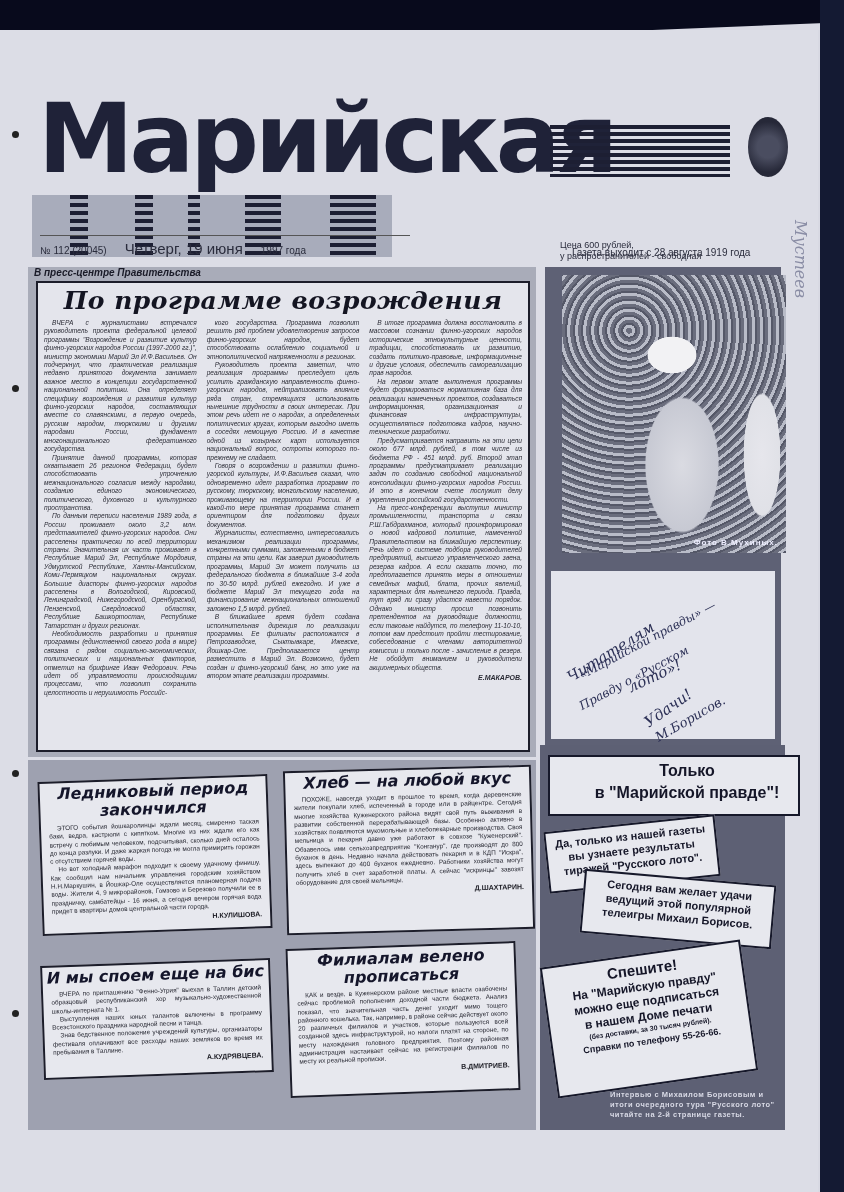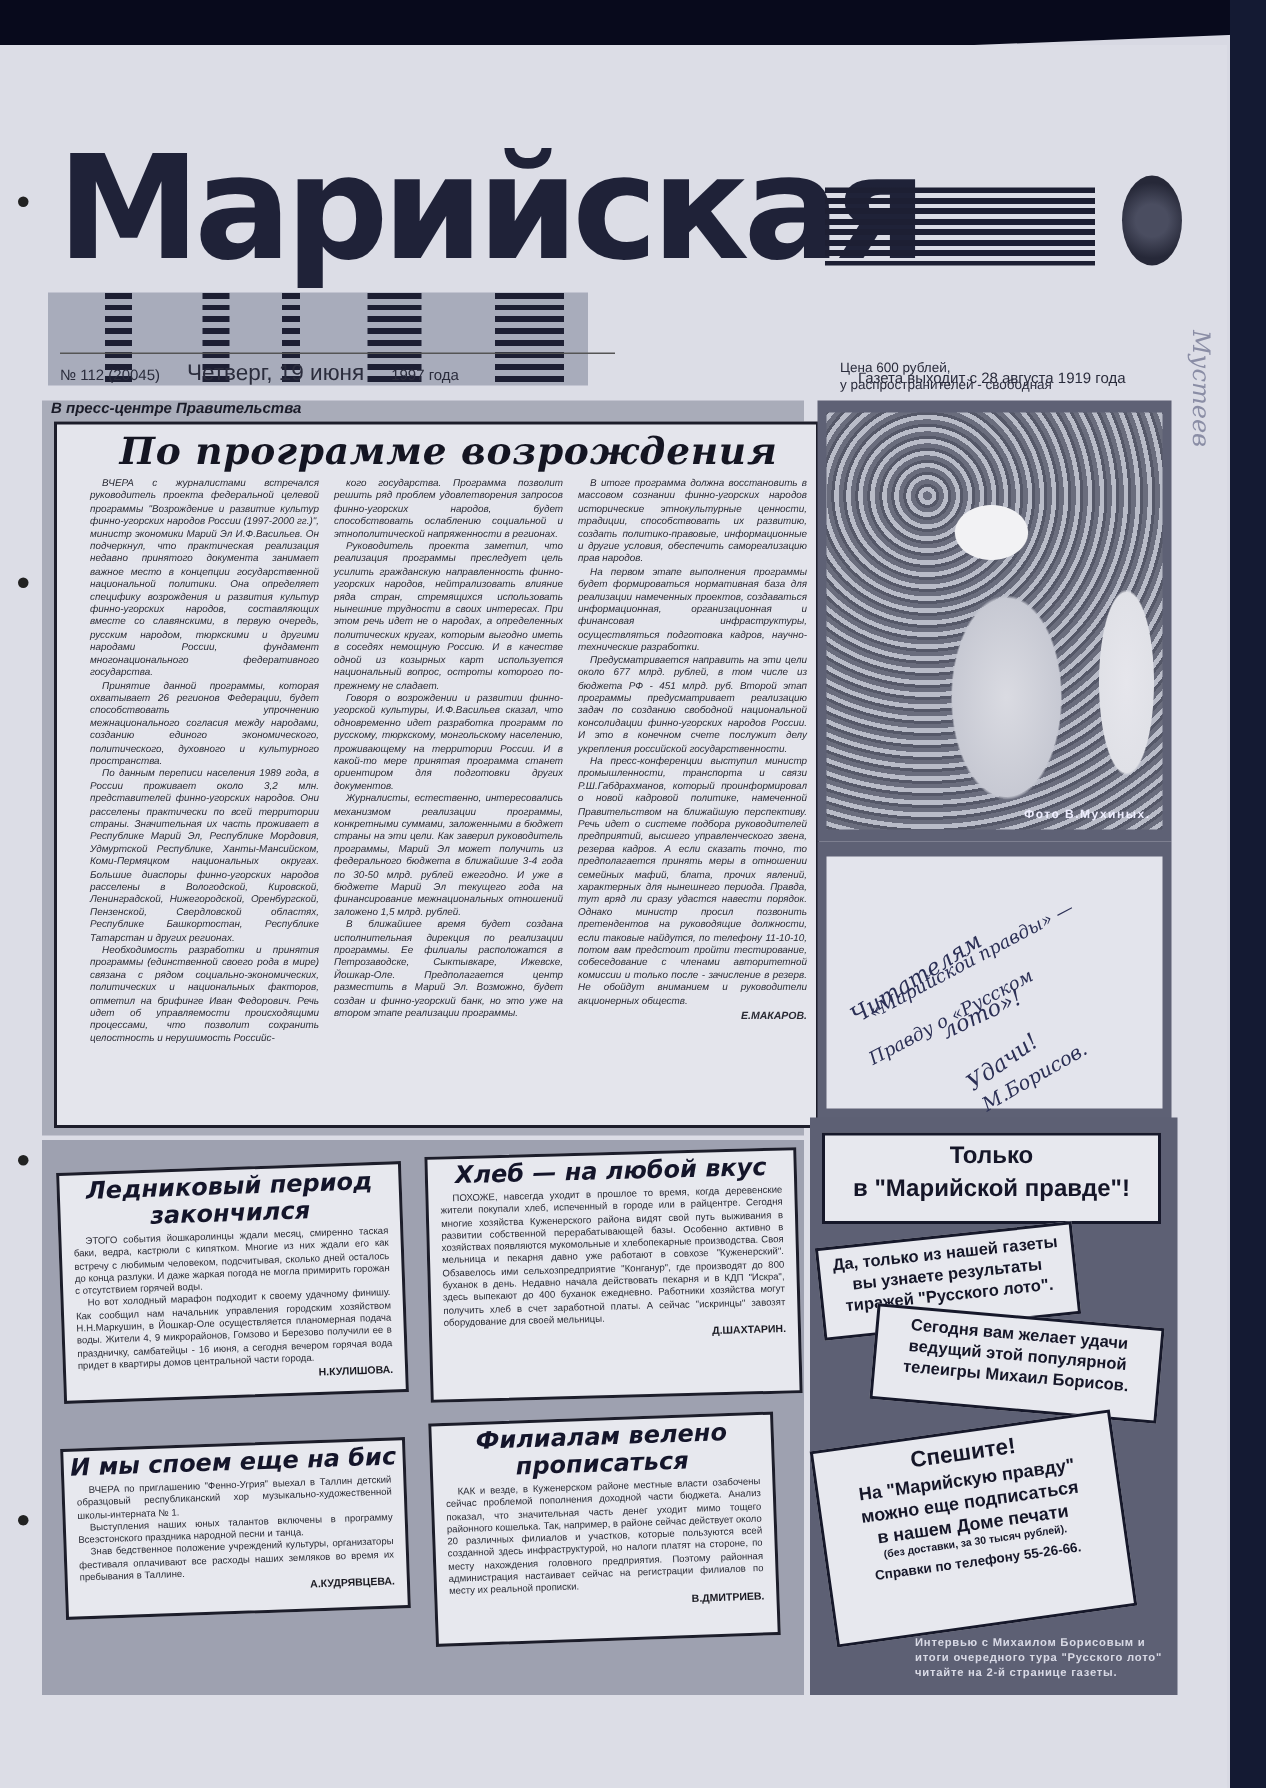--- a/index.html
+++ b/index.html
@@ -18,30 +18,30 @@
   .lines-right { position:absolute; left:530px; top:30px; width:180px; height:52px; background:repeating-linear-gradient(#1d1f33 0 4px, transparent 4px 7px); }
   .emblem { position:absolute; left:728px; top:22px; width:40px; height:60px; border-radius:50%; background:radial-gradient(circle,#4a4d60 30%,#262838 70%); }
   .since { position:absolute; left:552px; top:152px; font-size:10px; color:#2a2c3c; white-space:nowrap; }
   .dateline { position:absolute; left:20px; top:214px; width:370px; border-top:1px solid #555; padding-top:4px; display:flex; align-items:baseline; gap:18px; font-size:10px; color:#2a2c3c; }
   .dateline .big { font-size:15px; }
   .price { position:absolute; left:560px; top:238px; font-size:9px; line-height:11px; text-align:left; color:#2a2c3c; }
 
   
   .art-main { position:absolute; left:28px; top:267px; width:508px; height:490px; background:#a9acb9;font-style:italic; }
   .rubric { position:absolute; left:6px; top:0px; font-size:10px; font-weight:bold; color:#1a1b28; }
-  .art-main-inner { position:absolute; left:8px; top:14px; width:490px; height:467px; background:#e4e5ec; border:2px solid #1c1d2a;padding-left:16px; }
+  .art-main-inner { position:absolute; left:8px; top:14px; width:490px; height:467px; background:#e4e5ec; border:2px solid #1c1d2a; }
   .headline { text-align:center; font-family:"DejaVu Serif", serif; font-weight:bold; font-size:25px; letter-spacing:0.5px; margin:3px 0 4px; color:#141522; }
   .cols { display:flex; gap:10px; padding:0 6px; }
   .col { flex:1; font-size:6.6px; line-height:8.4px; text-align:justify; color:#2a2b35; }
   .col p { margin:0; text-indent:8px; }
   .sig { text-align:right; font-weight:bold; font-size:7px; margin-top:2px; }
 
   
   .photo-frame { position:absolute; left:545px; top:267px; width:236px; height:294px; background:#5e6175; }
-  .photo { position:absolute; left:6px; top:8px; width:224px; height:278px;
+  .photo { position:absolute; left:17px; top:8px; width:224px; height:278px;
     background:
       radial-gradient(ellipse 40px 30px at 110px 80px,#f2f2f4 0,#f2f2f4 60%,transparent 62%),
       radial-gradient(ellipse 60px 110px at 120px 190px,#dadbe2 0,#c7c9d3 60%,transparent 62%),
       radial-gradient(ellipse 30px 100px at 200px 180px,#e6e6ec 0,#e0e1e7 60%,transparent 62%),
       repeating-radial-gradient(circle at 30% 20%,#6a6d7d 0 3px,#b9bcc8 3px 6px,#555868 6px 8px);
     text-align: center;
   }
   .photo-credit { position:absolute; right:8px; bottom:6px; font-size:8px; font-weight:bold; color:#eef; letter-spacing:1px; }
   .autograph-frame { position:absolute; left:545px; top:561px; width:236px; height:186px; background:#5e6175; }
   .autograph { position:absolute; left:6px; top:10px; width:224px; height:168px; background:#e3e4ec; font-family:"DejaVu Serif", serif; font-style:italic; color:#2b2f55; }
@@ -50,21 +50,21 @@
   
   .bottom-bg { position:absolute; left:28px; top:760px; width:508px; height:370px; background:#9ea1b0; }
   .box { position:absolute; background:#e7e8ee; border:2px solid #1c1d2a; }
   .box h3 { margin:2px 0 3px; text-align:center; font-family:"DejaVu Sans", sans-serif; font-style:italic; font-weight:bold; font-size:16px; line-height:18px; color:#14152a; }
   .box .txt { font-size:6.4px; line-height:8.3px; padding:0 8px; text-align:justify; color:#2a2b35; }
   .box .txt p { margin:0; text-indent:8px; }
   .box .sig { padding-right:8px; }
 
   
   .promo { position:absolute; left:540px; top:745px; width:245px; height:385px; background:#5d6074; }
-  .pcard { position:absolute; background:#e7e8ee; border:2px solid #16182a; text-align:center; font-weight:bold; color:#151628; }
+  .pcard { position:absolute; background:#e7e8ee; border:2px solid #16182a; text-align:center; font-weight:bold; color:#151628;padding-left:26px; }
   .pfoot { position:absolute; left:70px; top:345px; width:170px; font-size:7.5px; font-weight:bold; color:#d9dae6; line-height:10px; letter-spacing:0.5px; }
   .margin-scribble { position:absolute; left:800px; top:220px; width:10px; height:220px; font-family:"DejaVu Serif",serif; font-style:italic; font-size:16px; color:#8a8da5; writing-mode:vertical-rl; }
 </style>
 </head>
 <body>
 
 <div class="topband"></div>
 <div class="page"></div>
 <div class="rightband"></div>
 

